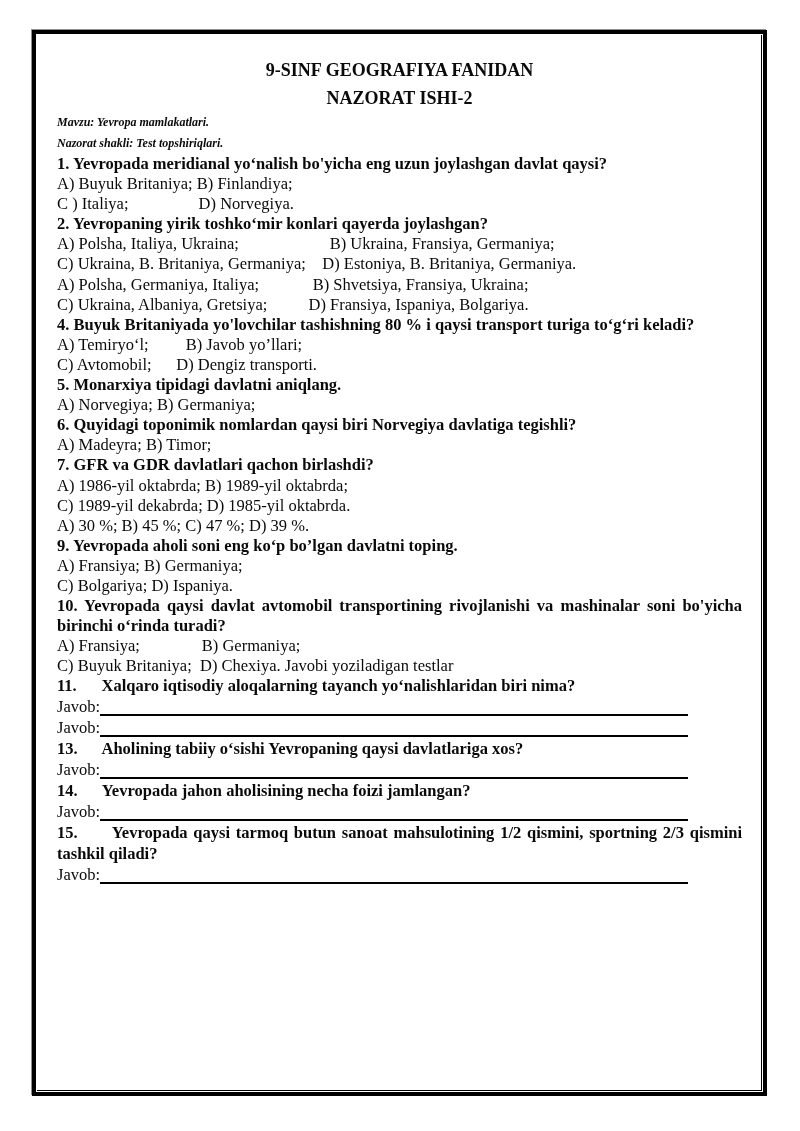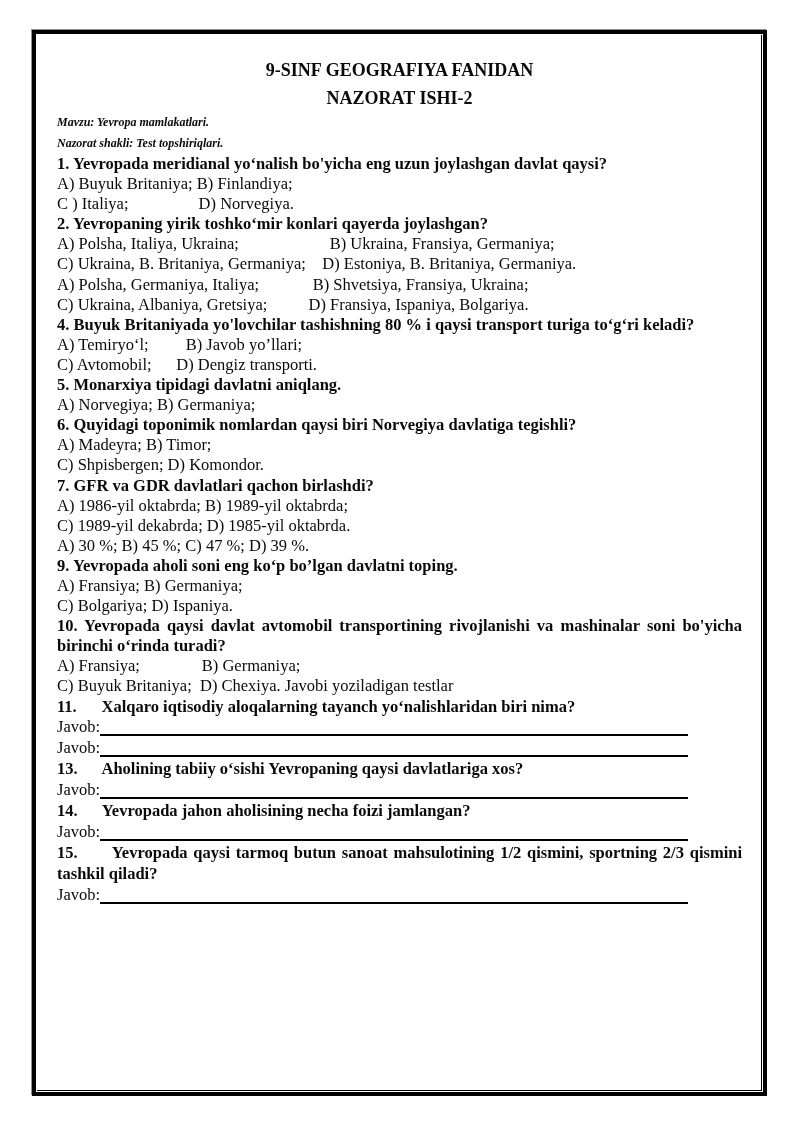--- a/index.html
+++ b/index.html
@@ -91,21 +91,20 @@
         <div class="line option">C) Ukraina, B. Britaniya, Germaniya;    D) Estoniya, B. Britaniya, Germaniya.</div>
         <div class="line option">A) Polsha, Germaniya, Italiya;             B) Shvetsiya, Fransiya, Ukraina;</div>
         <div class="line option">C) Ukraina, Albaniya, Gretsiya;          D) Fransiya, Ispaniya, Bolgariya.</div>
         <div class="line question">4. Buyuk Britaniyada yo'lovchilar tashishning 80 % i qaysi transport turiga toʻgʻri keladi?</div>
         <div class="line option">A) Temiryoʻl;         B) Javob yo’llari;</div>
         <div class="line option">C) Avtomobil;      D) Dengiz transporti.</div>
         <div class="line question">5. Monarxiya tipidagi davlatni aniqlang.</div>
         <div class="line option">A) Norvegiya; B) Germaniya;</div>
         <div class="line question">6. Quyidagi toponimik nomlardan qaysi biri Norvegiya davlatiga tegishli?</div>
         <div class="line option">A) Madeyra; B) Timor;</div>
-        <div class="line option">C) Shpisbergen; D) Komondor.</div>
         <div class="line question">7. GFR va GDR davlatlari qachon birlashdi?</div>
         <div class="line option">A) 1986-yil oktabrda; B) 1989-yil oktabrda;</div>
         <div class="line option">C) 1989-yil dekabrda; D) 1985-yil oktabrda.</div>
         <div class="line option">A) 30 %; B) 45 %; C) 47 %; D) 39 %.</div>
         <div class="line question">9. Yevropada aholi soni eng koʻp bo’lgan davlatni toping.</div>
         <div class="line option">A) Fransiya; B) Germaniya;</div>
         <div class="line option">C) Bolgariya; D) Ispaniya.</div>
         <div class="line question-justified">10. Yevropada qaysi davlat avtomobil transportining rivojlanishi va mashinalar soni bo'yicha birinchi oʻrinda turadi?</div>
         <div class="line option">A) Fransiya;               B) Germaniya;</div>
         <div class="line option">C) Buyuk Britaniya;  D) Chexiya. Javobi yoziladigan testlar</div>

